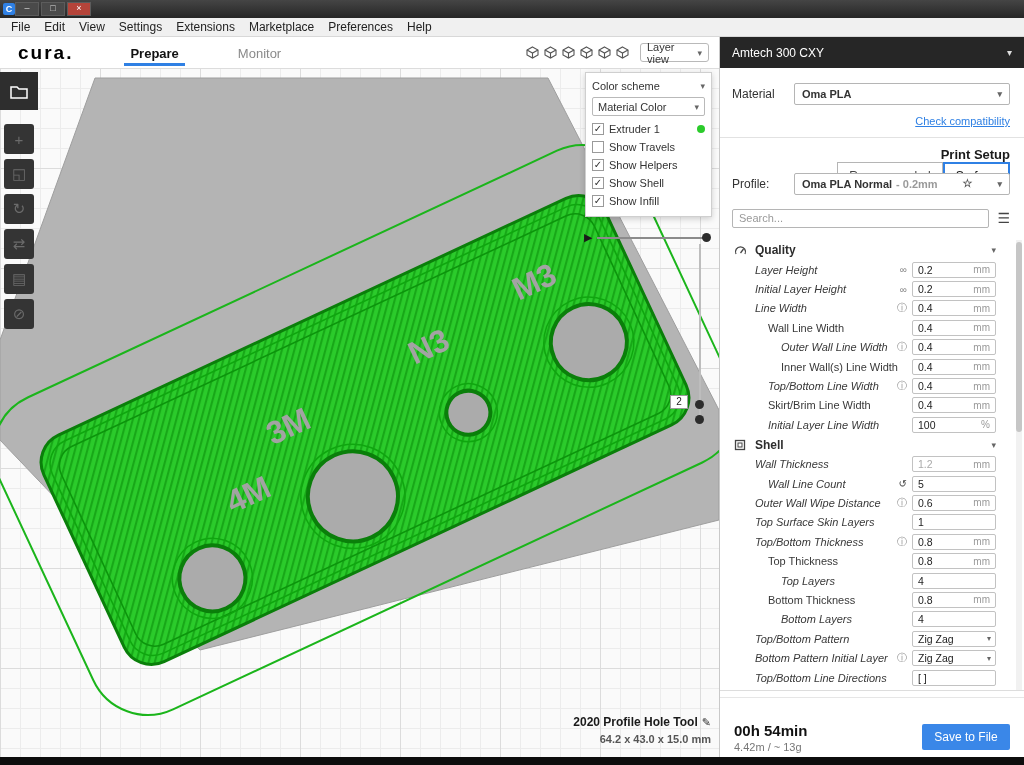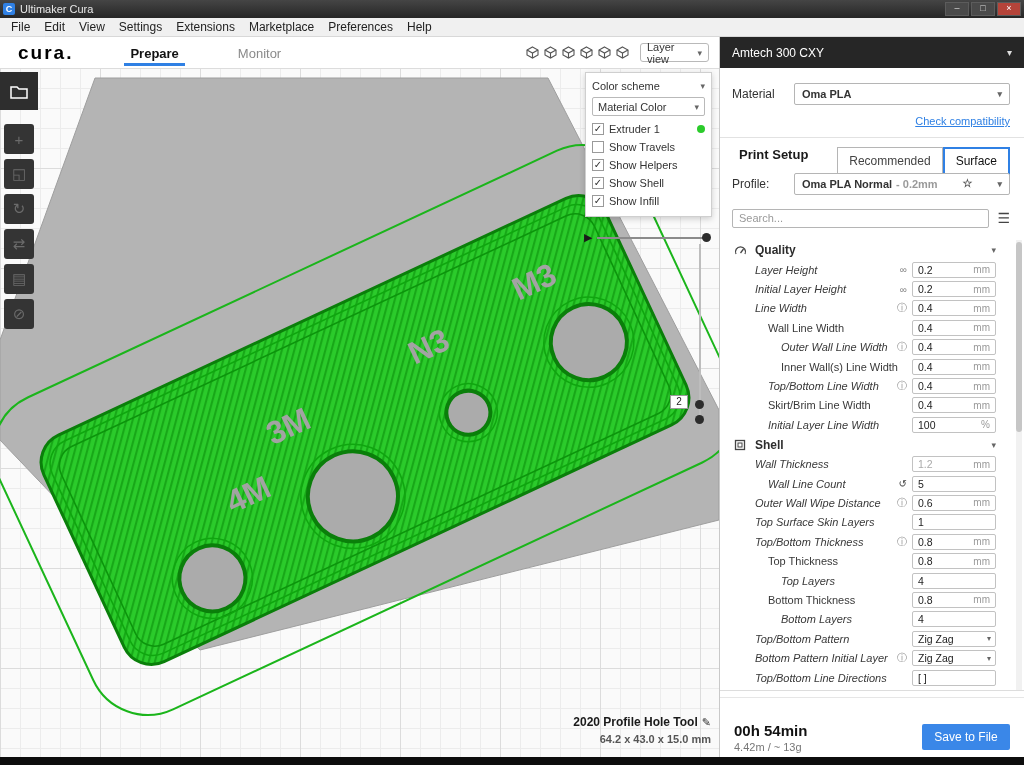--- a/index.html
+++ b/index.html
@@ -91,21 +91,21 @@
   .printer-header { position:absolute; top:0; left:0; right:0; height:31px; background:#262626;
     color:#fff; font-size:12px; display:flex; align-items:center; padding:0 12px; }
   .printer-header .chev { margin-left:auto; color:#ddd; font-size:10px; }
   .material-row { position:absolute; top:46px; left:12px; right:14px; height:22px; display:flex; align-items:center; }
   .material-label { font-size:12px; color:#333; width:62px; }
   .combo { flex:1; height:22px; border:1px solid #b5b5b5; border-radius:2px; background:#fff;
     font-size:11px; color:#333; display:flex; align-items:center; padding:0 7px;font-weight:bold; }
   .combo .chev { margin-left:auto; color:#666; font-size:9px; }
   .compat-link { position:absolute; top:78px; right:14px; font-size:11px; color:#2f80e4; text-decoration:underline; }
   .panel-divider { position:absolute; top:100px; left:0; right:0; height:1px; background:#e2e2e2; }
-  .setup-row { position:absolute; top:110px; left:19px; right:14px; height:24px; display:flex; align-items:flex-start; }
+  .setup-row { position:absolute; top:110px; left:2px; right:14px; height:24px; display:flex; align-items:flex-end;flex-direction:column; }
   .setup-title { font-size:13px; font-weight:bold; color:#1a1a1a; }
   .mode-btns { margin-left:auto; display:flex; }
   .mode-btn { height:28px; padding:0 11px; font-size:12px; display:flex; align-items:center;
     background:#fff; border:1px solid #b5b5b5; color:#444; }
   .mode-btn.active { border:2px solid #2f80e4; color:#111; }
   .profile-row { position:absolute; top:136px; left:12px; right:14px; height:21px; display:flex; align-items:center; }
   .profile-label { font-size:12px; color:#333; width:62px; }
   .profile-suffix { color:#999; margin-left:4px; }
   .star { margin-left:auto; color:#555; font-size:11px; }
   .search-row { position:absolute; top:171px; left:12px; right:14px; height:20px; display:flex; align-items:center; gap:8px; }
@@ -144,21 +144,20 @@
 
   .bottom-strip { position:absolute; bottom:0; left:0; right:0; height:8px; background:#0d0d0d; }
 </style>
 </head>
 <body>
 
 <div id="window">
 
   <div class="titlebar">
     <div class="app-icon">C</div>
-    <div class="title-text">Ultimaker Cura</div>
     <div class="win-btns">
       <div class="win-btn">–</div>
       <div class="win-btn">□</div>
       <div class="win-btn close">×</div>
     </div>
   </div>
 
   <div class="menubar" id="menubar">
       <div class="menu-item">File</div>
       <div class="menu-item">Edit</div>

